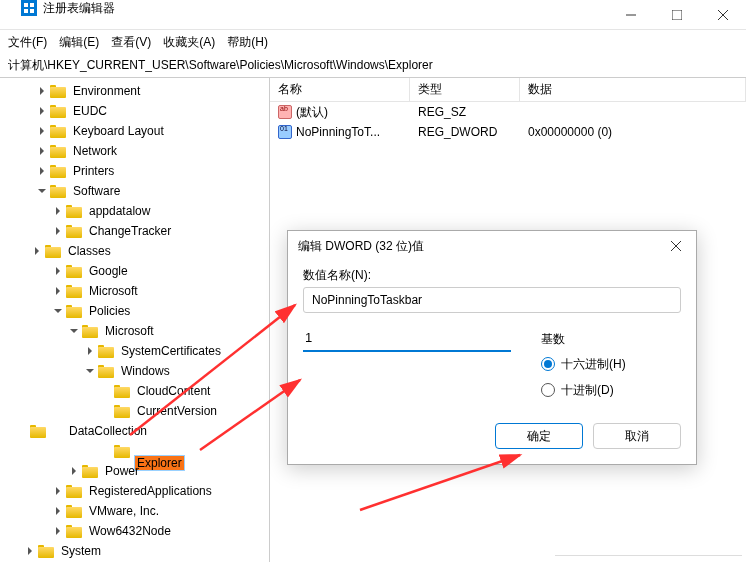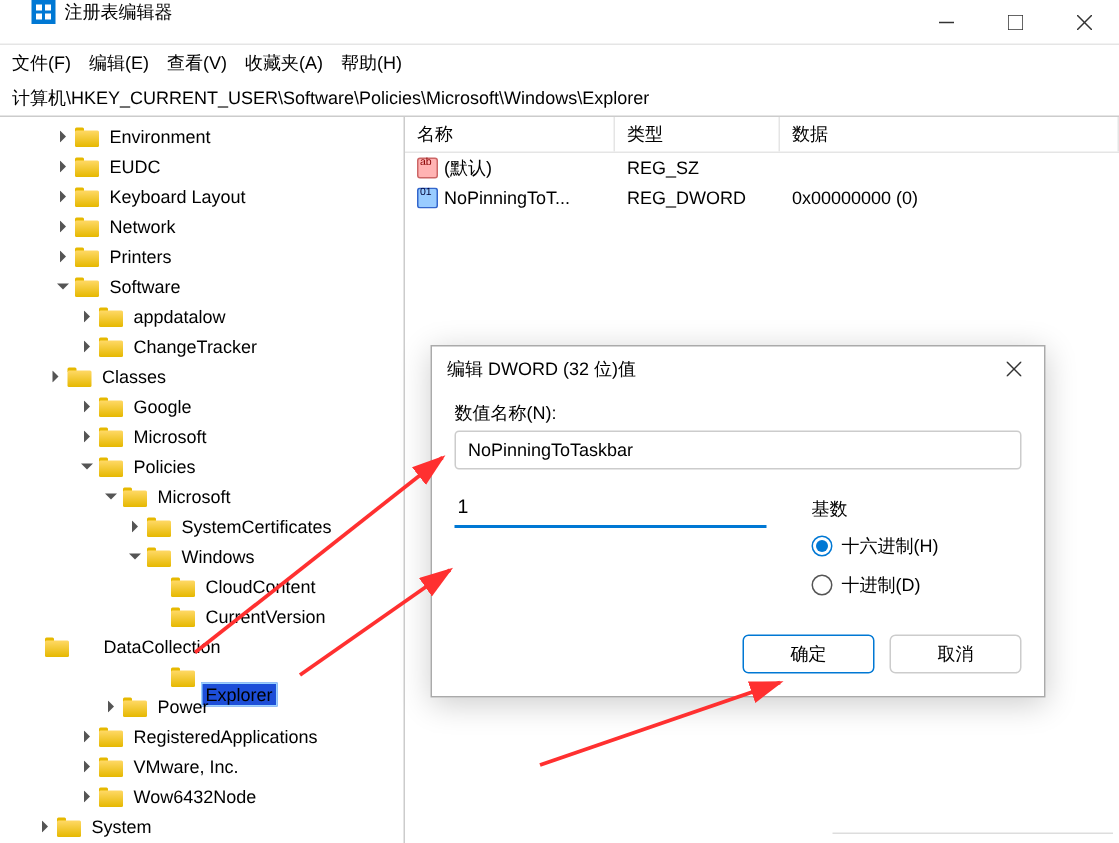--- a/index.html
+++ b/index.html
@@ -30,21 +30,21 @@
   .tree { list-style: none; }
   .tree-item { display: flex; align-items: center; height: 20px; cursor: default; white-space: nowrap; }
   .tree-caret { width: 12px; height: 12px; display: inline-flex; align-items: center; justify-content: center; margin-right: 2px; }
   .tree-caret.open svg { transform: rotate(90deg); }
   .tree-caret svg { width: 8px; height: 8px; fill: #555; }
   .tree-caret.none { visibility: hidden; }
   .tree-folder { width: 16px; height: 14px; margin-right: 4px; display: inline-block; position: relative; }
   .tree-folder::before { content: ''; position: absolute; top: 1px; left: 0; width: 6px; height: 3px; background: #e6b800; border-radius: 1px 1px 0 0; }
   .tree-folder::after { content: ''; position: absolute; top: 3px; left: 0; width: 16px; height: 11px; background: linear-gradient(#ffd966, #e6b800); border-radius: 1px; }
   .tree-label { font-size: 12px; padding: 1px 3px; }
-  .tree-label.selected { background: #1d4ed8; border: 1px solid #99d1ff; padding: 0 2px; margin-top: 23px; }
+  .tree-label.selected { background: #f97316; border: 1px solid #99d1ff; padding: 0 2px; margin-top: 23px; }
   
   
   .list-panel { flex: 1; background: #fff; position: relative; }
   .list-header { display: flex; height: 24px; border-bottom: 1px solid #e5e5e5; align-items: center; font-size: 12px; }
   .list-col { padding: 0 8px; border-right: 1px solid #e5e5e5; height: 100%; display: flex; align-items: center; }
   .list-col.c1 { width: 140px; }
   .list-col.c2 { width: 110px; }
   .list-col.c3 { flex: 1; }
   .list-row { display: flex; height: 20px; align-items: center; font-size: 12px; }
   .list-cell { padding: 0 8px; overflow: hidden; text-overflow: ellipsis; white-space: nowrap; }

